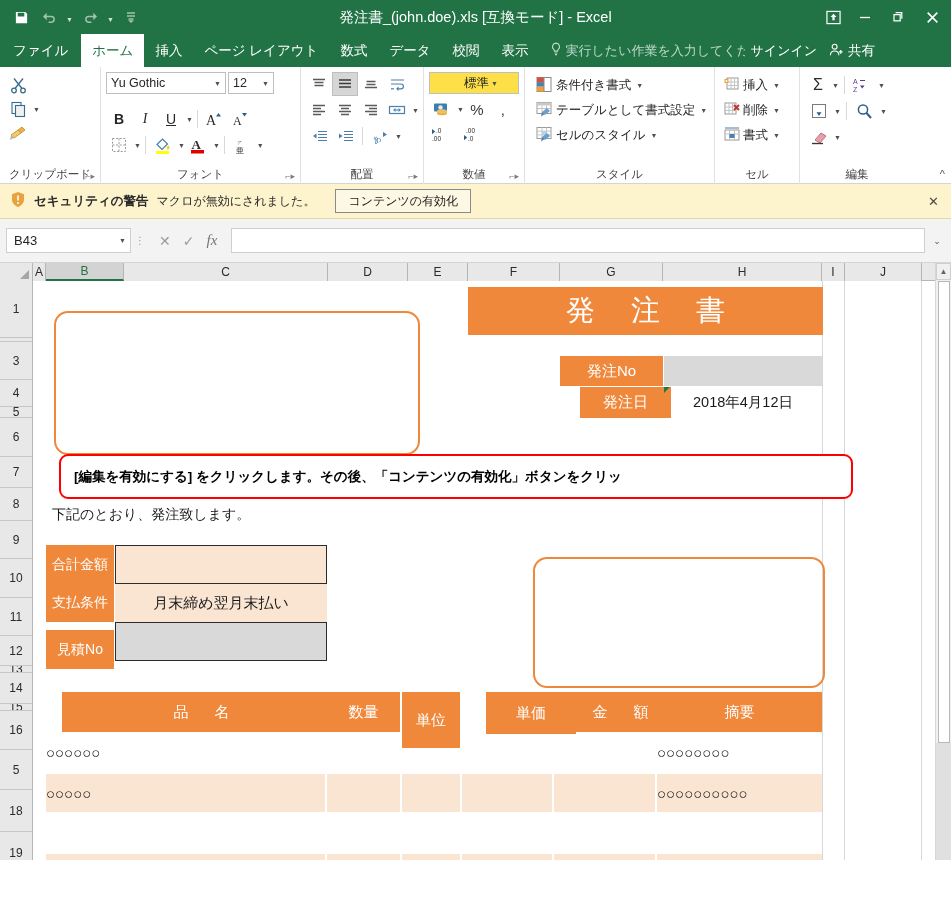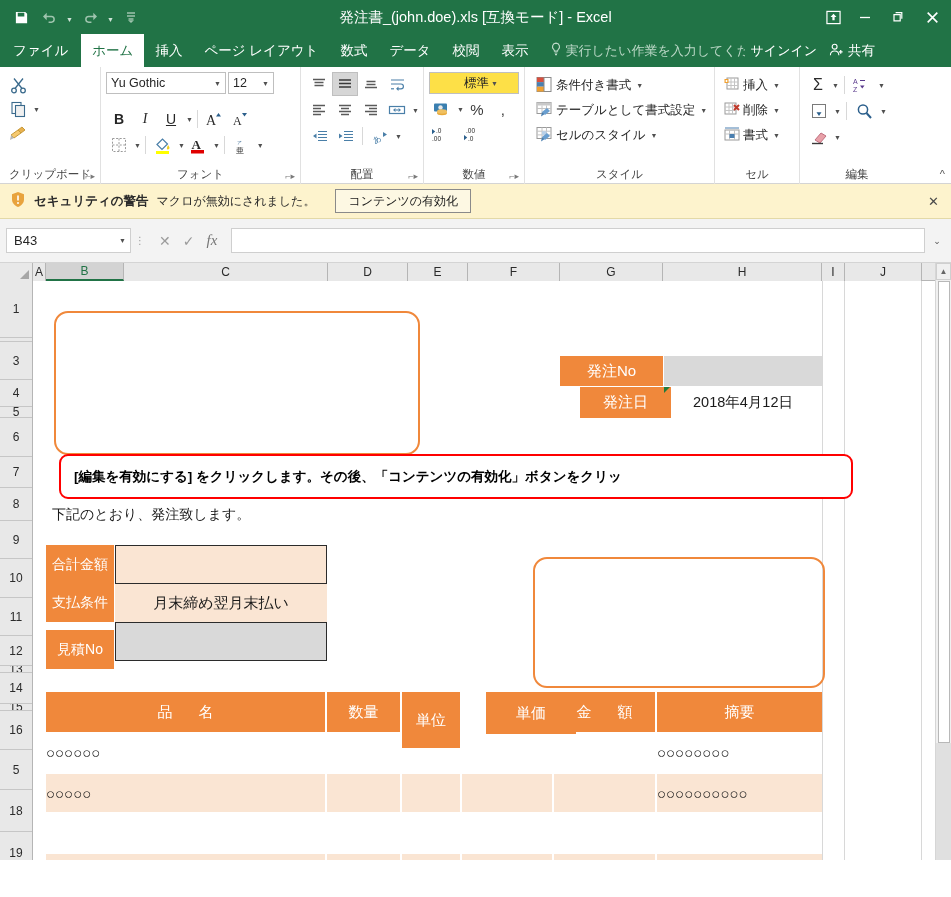--- a/index.html
+++ b/index.html
@@ -162,21 +162,21 @@
     color:#000; overflow:hidden; white-space:nowrap;
   }
   .plaintext{ position:absolute; display:flex; align-items:center; font-size:14px; color:#1a1a1a;}
   .peach{ position:absolute; background:#FAE5D3; }
   .peach-b{ position:absolute; background:#FAE5D3; border:1px solid #2b2b2b;}
   .gray-b{ position:absolute; background:#d9d9d9; border:1px solid #2b2b2b;}
   .th-orange{
     position:absolute; background:#F0883B; color:#fff; display:flex; align-items:center;
     justify-content:center; font-size:15px; border-right:2px solid #ffffff;
   }
-  .th-orange.wide{ letter-spacing:11px; text-indent:11px;}
+  .th-orange.wide{ letter-spacing:11px; text-indent:11px;margin-left:16px;}
   .circles{ position:absolute; display:flex; align-items:center; font-size:15px;
      color:#1a1a1a; letter-spacing:0px; white-space:nowrap;}
   .trow-cell{ position:absolute; }
   .trow-cell.sepr{ border-right:2px solid #ffffff;}
   
   .vsb{ position:absolute; right:0; top:0; width:16px; height:597px; background:#f0f0f0;
         border-left:1px solid #d6d6d6;}
   .vsb-up{ height:17px; display:flex; align-items:center; justify-content:center;
      background:#f0f0f0; border:1px solid #cfcfcf; color:#666; font-size:8px;}
   .vsb-thumb{ position:absolute; top:18px; left:2px; width:12px; height:462px;
@@ -707,20 +707,21 @@
     <div class="rh" style="height:42px">18</div>
     <div class="rh" style="height:42px">19</div>
   </div>
 
   <div class="sheet">
 
     <div class="gl-v" style="left:888px; top:0; height:579px;"></div>
     <div class="gl-v" style="left:811px; top:0; height:579px;"></div>
     <div class="gl-v" style="left:789px; top:0; height:579px;"></div>
 
+    <div class="doc-title" style="left:435px; top:6px; width:355px; height:48px;">発 注 書</div>
 
     <div class="lbl-orange" style="left:527px; top:75px; width:103px; height:30px;">発注No</div>
     <div class="val-gray" style="left:631px; top:75px; width:158px; height:30px;"></div>
 
     <div class="lbl-orange" style="left:547px; top:106px; width:91px; height:31px;">発注日</div>
     <div class="greenmark" style="left:631px; top:106px;"></div>
     <div class="val-plain" style="left:631px; top:106px; width:158px; height:31px;">2018年4月12日</div>
 
     <div class="roundbox" style="left:21px; top:30px; width:366px; height:144px;"></div>
 

